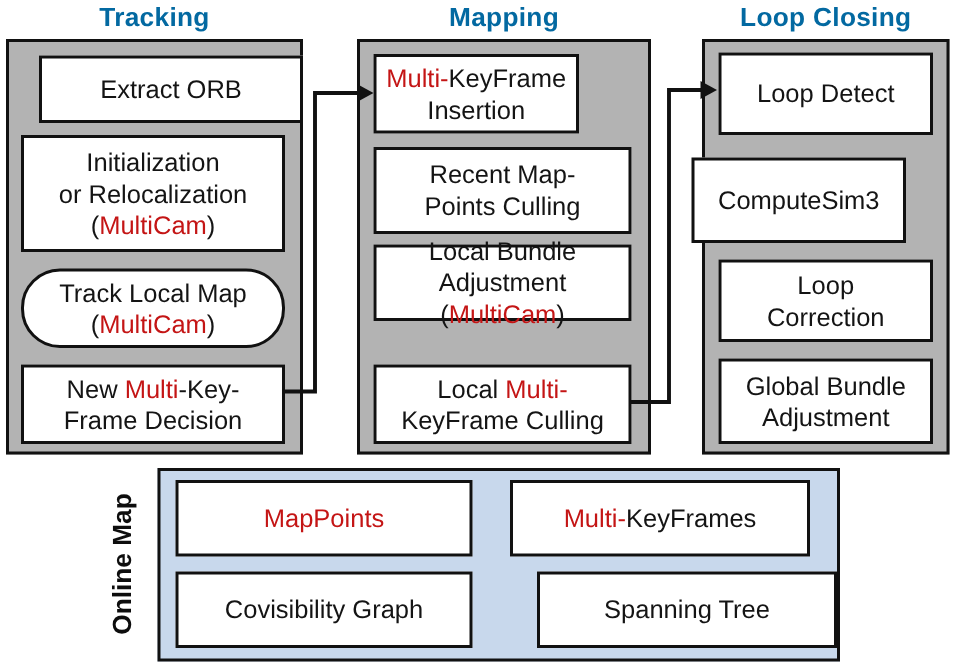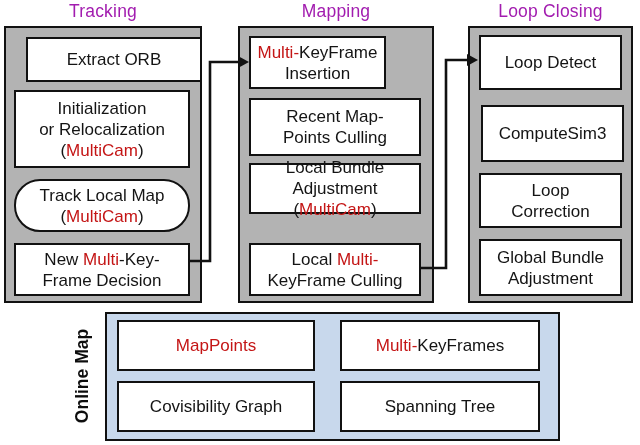--- a/index.html
+++ b/index.html
@@ -7,22 +7,22 @@
     --gray:#b3b3b3;
     --blue:#c8d8ec;
     --border:#111111;
   }
   html,body{margin:0;padding:0;background:#fff;}
   .canvas{
     position:relative;width:640px;height:445px;background:#ffffff;
     font-family:"Liberation Sans",sans-serif;overflow:hidden;color:#121212;
   }
   .col-title{
-    position:absolute;top:1px;text-align:center;font-weight:400;
-    font-size:17.5px;color:#a21caf;letter-spacing:.2px;
+    position:absolute;top:1px;text-align:center;font-weight:700;
+    font-size:17.5px;color:#0369a1;letter-spacing:.2px;
   }
   .container{
     position:absolute;background:var(--gray);
     border:2.5px solid var(--border);box-sizing:border-box;
   }
   .container.blue{background:var(--blue);}
   .box{
     position:absolute;background:#ffffff;border:2px solid var(--border);
     box-sizing:border-box;display:flex;align-items:center;justify-content:center;
     text-align:center;font-size:17px;line-height:21px;color:#141414;
@@ -71,21 +71,21 @@
   <div class="box" style="left:249px;top:163px;width:172px;height:51px;">
     <span class="lbl"><span>Local Bundle</span><br><span>Adjustment</span><br><span>(</span><span class="red">MultiCam</span><span>)</span></span>
   </div>
   <div class="box" style="left:249px;top:243px;width:172px;height:53px;">
     <span class="lbl"><span>Local </span><span class="red">Multi-</span><br><span>KeyFrame Culling</span></span>
   </div>
 
   <div class="box" style="left:479px;top:35px;width:143px;height:55px;">
     <span class="lbl"><span>Loop Detect</span></span>
   </div>
-  <div class="box" style="left:481px;top:105px;width:143px;height:57px;">
+  <div class="box" style="left:461px;top:105px;width:143px;height:57px;">
     <span class="lbl"><span>ComputeSim3</span></span>
   </div>
   <div class="box" style="left:479px;top:173px;width:143px;height:55px;">
     <span class="lbl"><span>Loop</span><br><span>Correction</span></span>
   </div>
   <div class="box" style="left:479px;top:239px;width:143px;height:57px;">
     <span class="lbl"><span>Global Bundle</span><br><span>Adjustment</span></span>
   </div>
 
   <div class="vlabel" style="left:82px;top:376px;">Online Map</div>
@@ -93,21 +93,21 @@
 
   <div class="box" style="left:117px;top:320px;width:198px;height:51px;">
     <span class="lbl"><span class="red">MapPoints</span></span>
   </div>
   <div class="box" style="left:117px;top:381px;width:198px;height:51px;">
     <span class="lbl"><span>Covisibility Graph</span></span>
   </div>
   <div class="box" style="left:340px;top:320px;width:200px;height:51px;">
     <span class="lbl"><span class="red">Multi-</span><span>KeyFrames</span></span>
   </div>
-  <div class="box" style="left:340px;top:381px;width:200px;height:51px;">
+  <div class="box" style="left:358px;top:381px;width:200px;height:51px;">
     <span class="lbl"><span>Spanning Tree</span></span>
   </div>
 
   <svg class="overlay" width="640" height="445" viewBox="0 0 640 445">
     <polyline points="188,261 210,261 210,62 240,62" fill="none" stroke="#111" stroke-width="2.6"></polyline>
     <polygon points="238,56 238,68 249,62" fill="#111"></polygon>
     <polyline points="420,268 446,268 446,60 469,60" fill="none" stroke="#111" stroke-width="2.6"></polyline>
     <polygon points="467,54 467,66 478,60" fill="#111"></polygon>
   </svg>
 

